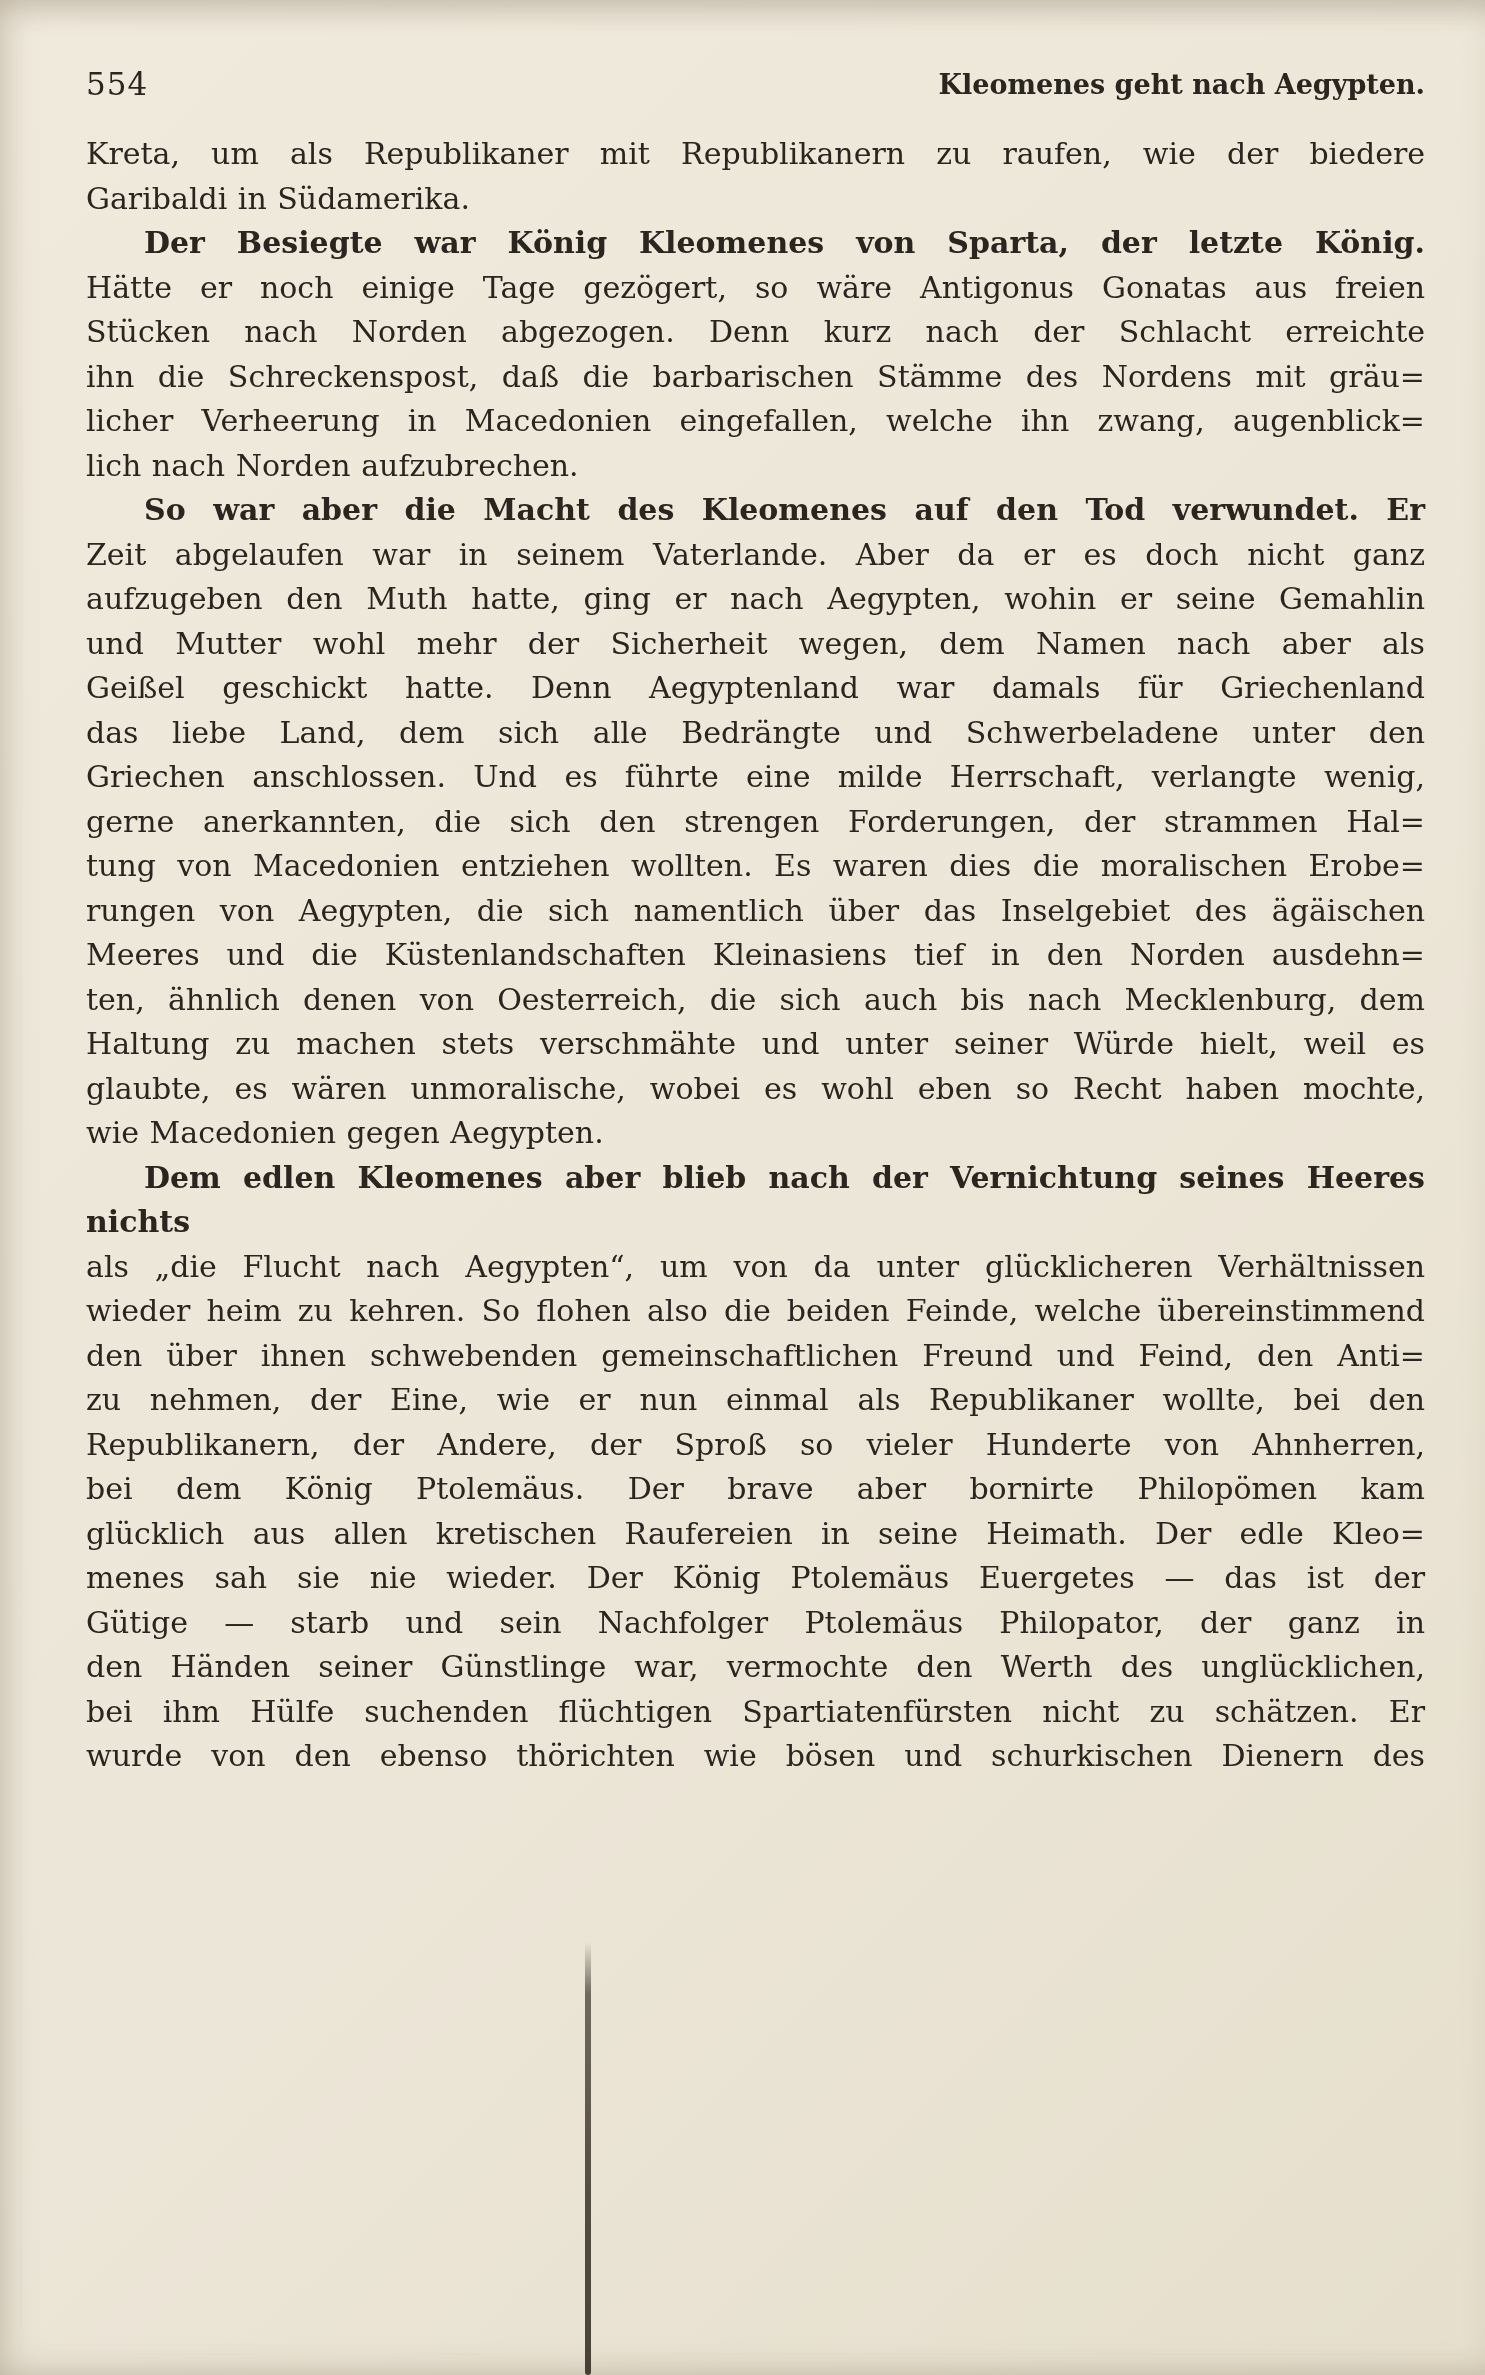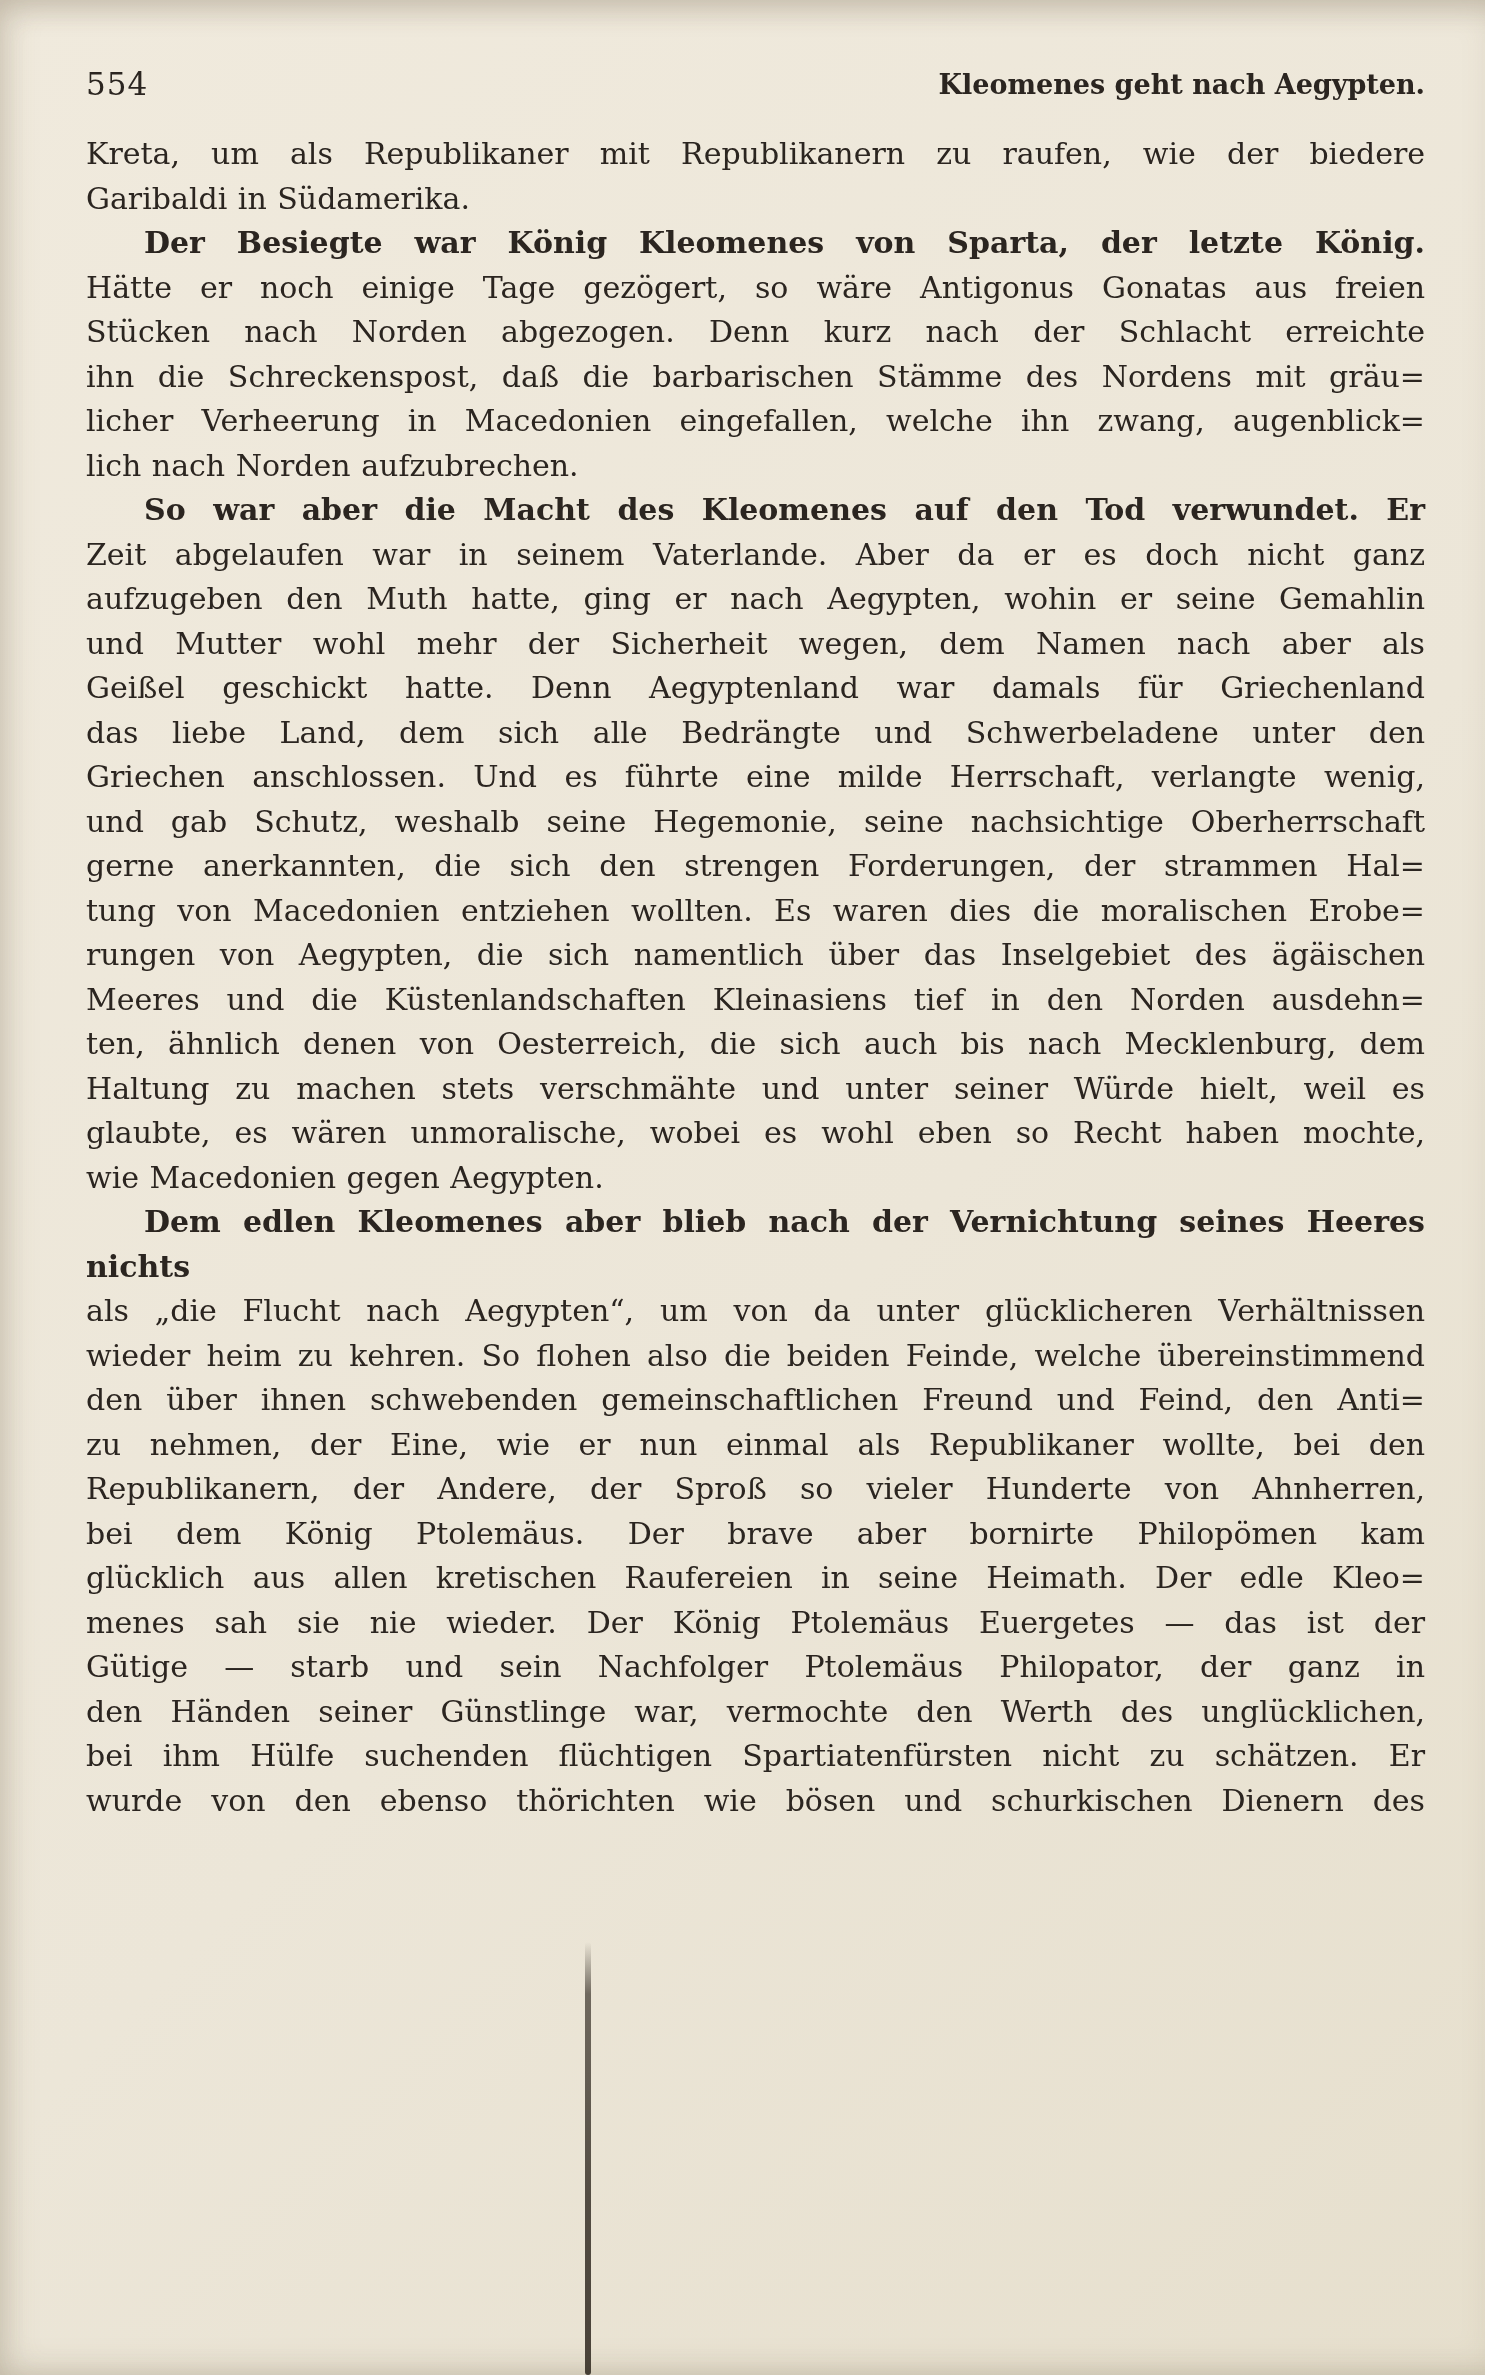--- a/index.html
+++ b/index.html
@@ -83,21 +83,20 @@
         <div class="line">ihn die Schreckenspost, daß die barbarischen Stämme des Nordens mit gräu=</div>
         <div class="line">licher Verheerung in Macedonien eingefallen, welche ihn zwang, augenblick=</div>
         <div class="line end">lich nach Norden aufzubrechen.</div>
         <div class="line indent">So war aber die Macht des Kleomenes auf den Tod verwundet. Er</div>
         <div class="line">Zeit abgelaufen war in seinem Vaterlande. Aber da er es doch nicht ganz</div>
         <div class="line">aufzugeben den Muth hatte, ging er nach Aegypten, wohin er seine Gemahlin</div>
         <div class="line">und Mutter wohl mehr der Sicherheit wegen, dem Namen nach aber als</div>
         <div class="line">Geißel geschickt hatte. Denn Aegyptenland war damals für Griechenland</div>
         <div class="line">das liebe Land, dem sich alle Bedrängte und Schwerbeladene unter den</div>
         <div class="line">Griechen anschlossen. Und es führte eine milde Herrschaft, verlangte wenig,</div>
-        <div class="line">und gab Schutz, weshalb seine Hegemonie, seine nachsichtige Oberherrschaft</div>
         <div class="line">gerne anerkannten, die sich den strengen Forderungen, der strammen Hal=</div>
         <div class="line">tung von Macedonien entziehen wollten. Es waren dies die moralischen Erobe=</div>
         <div class="line">rungen von Aegypten, die sich namentlich über das Inselgebiet des ägäischen</div>
         <div class="line">Meeres und die Küstenlandschaften Kleinasiens tief in den Norden ausdehn=</div>
         <div class="line">ten, ähnlich denen von Oesterreich, die sich auch bis nach Mecklenburg, dem</div>
         <div class="line">Haltung zu machen stets verschmähte und unter seiner Würde hielt, weil es</div>
         <div class="line">glaubte, es wären unmoralische, wobei es wohl eben so Recht haben mochte,</div>
         <div class="line end">wie Macedonien gegen Aegypten.</div>
         <div class="line indent">Dem edlen Kleomenes aber blieb nach der Vernichtung seines Heeres nichts</div>
         <div class="line">als „die Flucht nach Aegypten“, um von da unter glücklicheren Verhältnissen</div>

